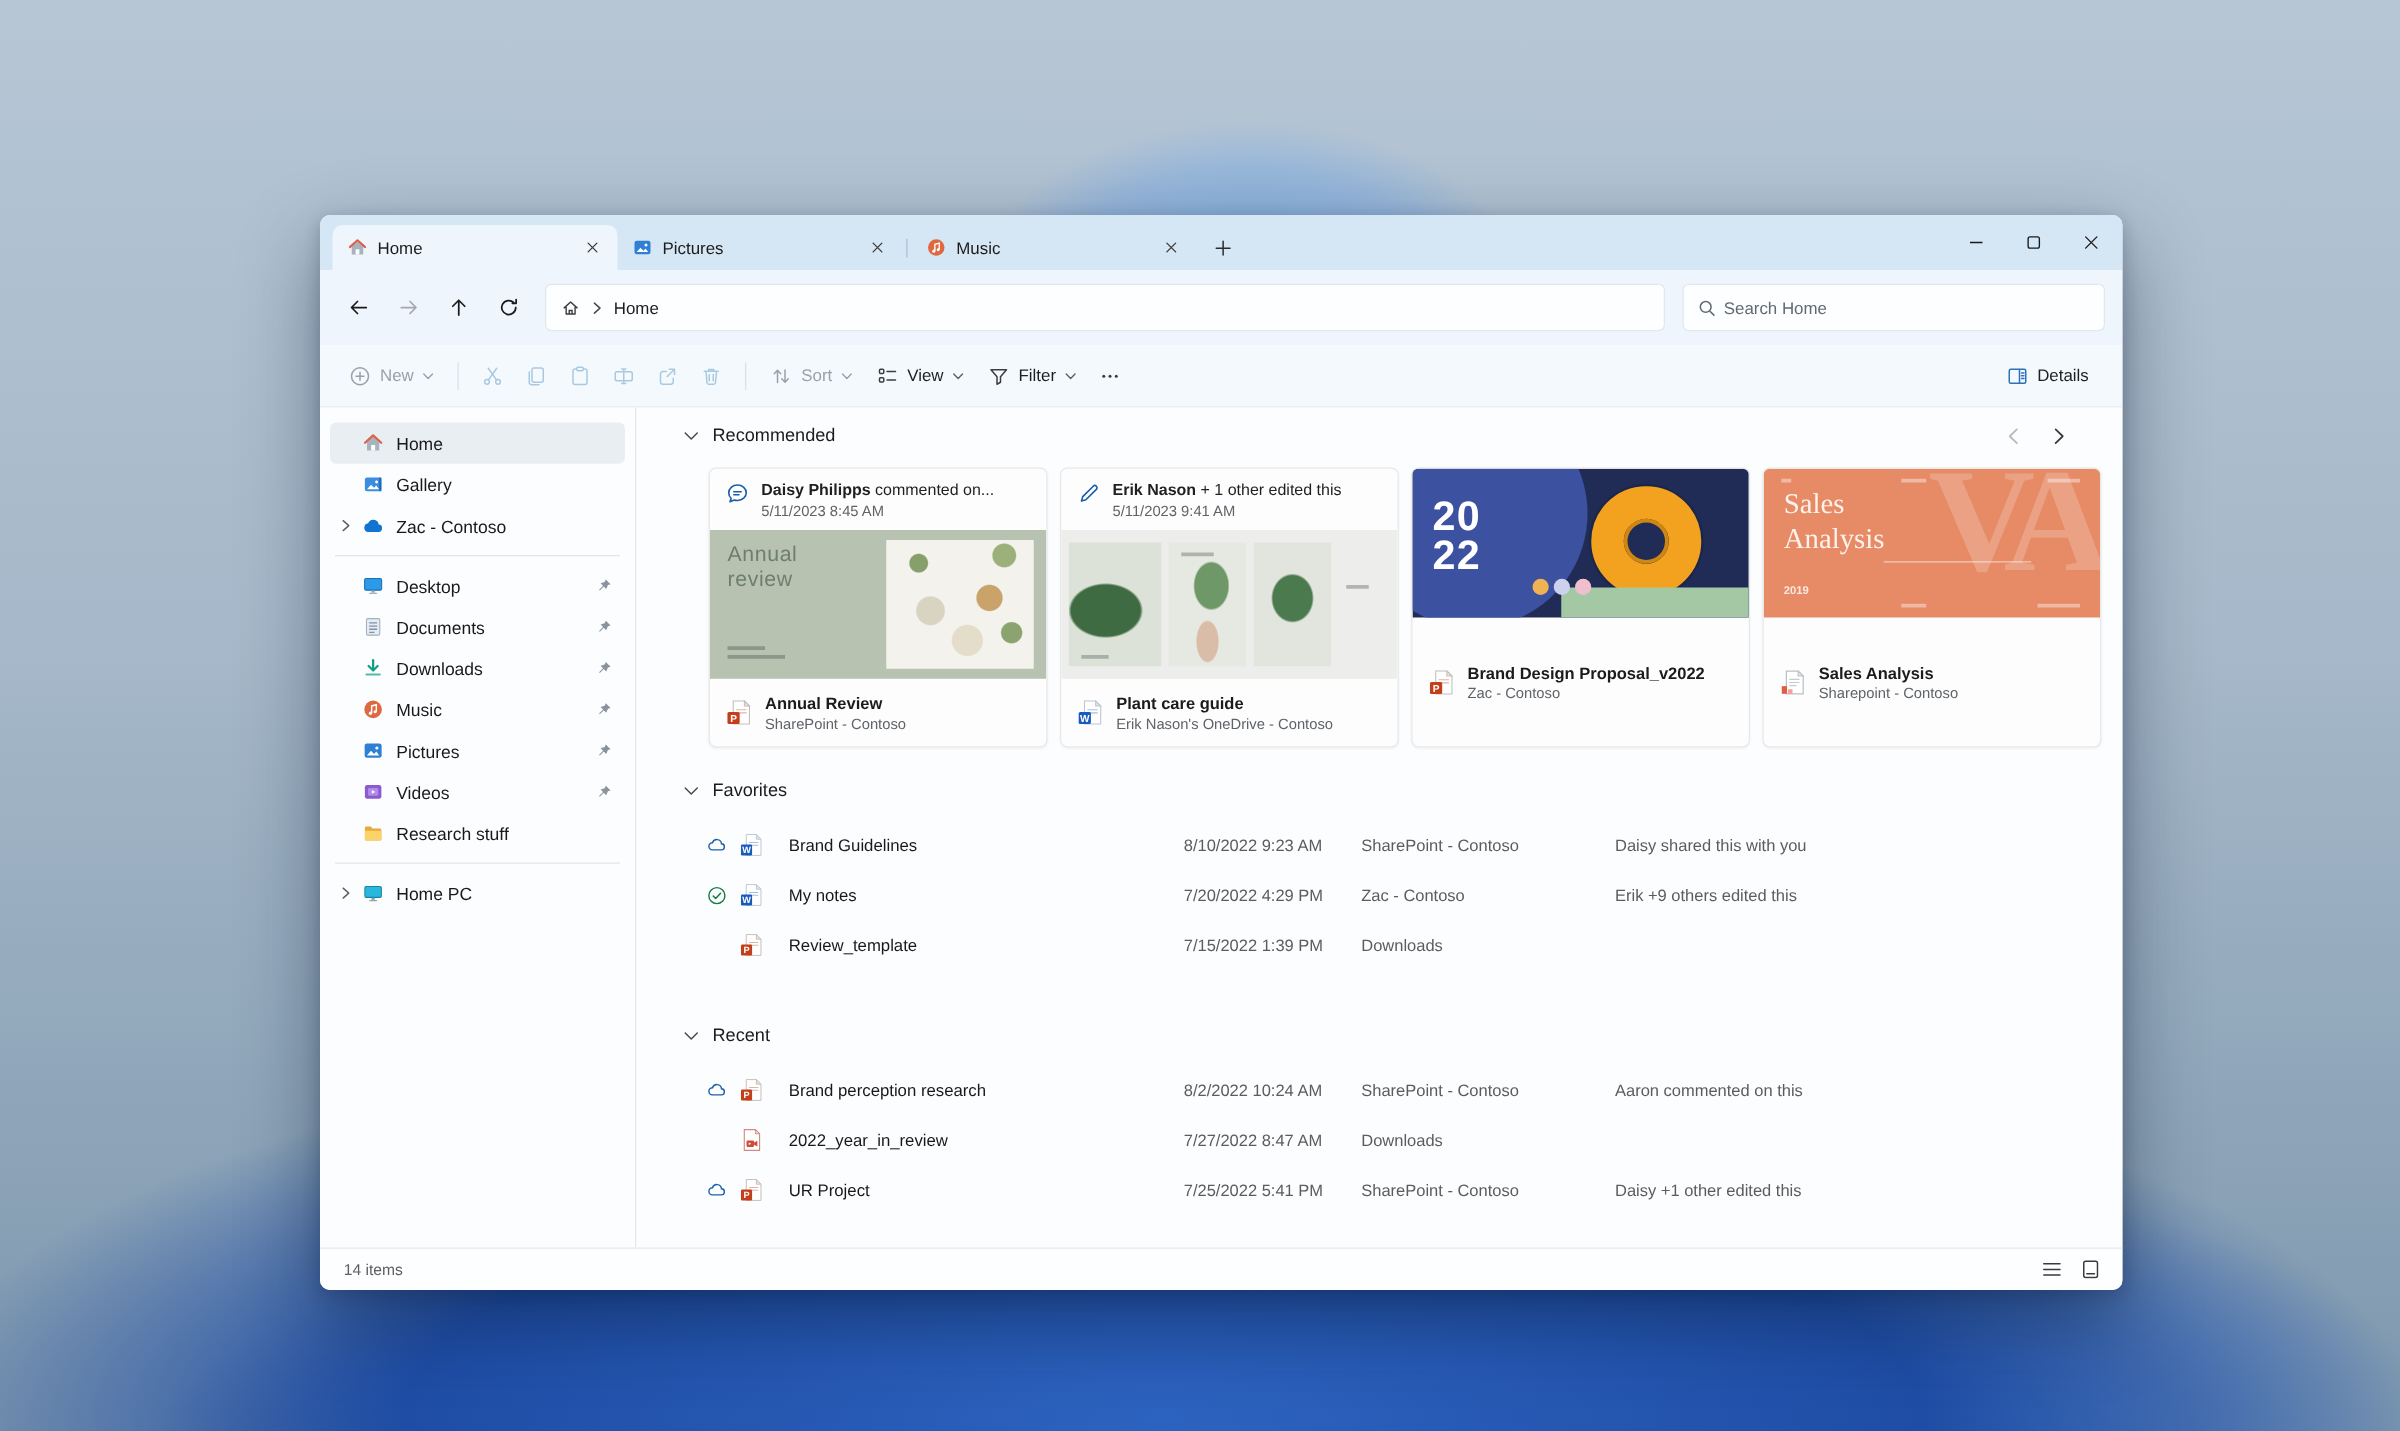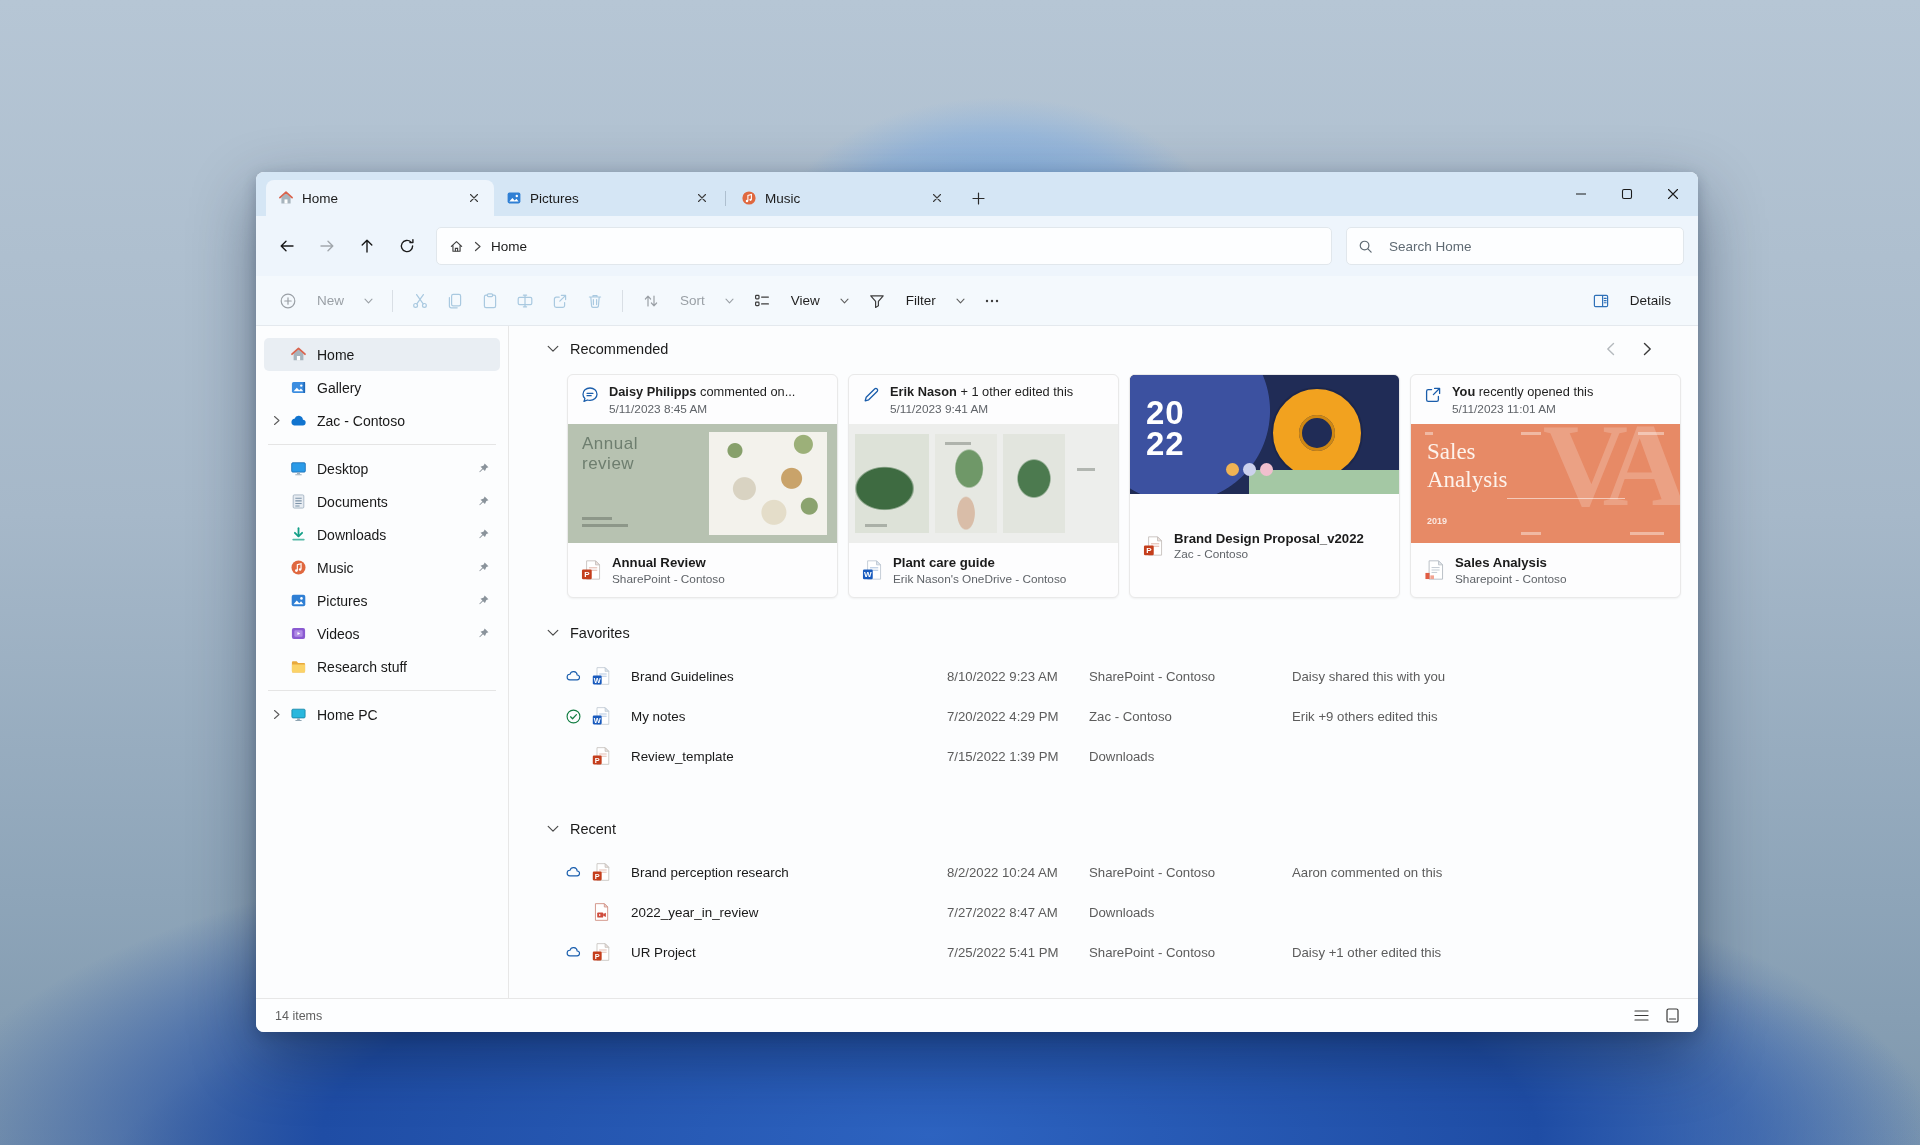--- a/index.html
+++ b/index.html
@@ -26,26 +26,26 @@
   .tab .lbl { flex:1; white-space:nowrap; overflow:hidden; }
   .tab-close { width:24px; height:24px; border-radius:4px; display:flex; align-items:center; justify-content:center; }
   .tab-div { width:1px; height:15px; background:#aebfcf; margin:0 3px 10px 3px; align-self:flex-end; }
   .newtab { width:30px; height:30px; margin:0 0 3px 6px; display:flex; align-items:center; justify-content:center; border-radius:5px; }
   .caption { position:absolute; right:2px; top:0; height:44px; display:flex; }
   .cap-btn { width:46px; height:100%; display:flex; align-items:center; justify-content:center; }
   
   .navbar { height:60px; background:#eef5fc; display:flex; align-items:center; padding:0 14px 0 12px; gap:2px; flex:none; }
   .nav-btn { width:38px; height:36px; border-radius:6px; display:flex; align-items:center; justify-content:center; flex:none; }
   .crumb { flex:1; height:38px; background:#fdfeff; border:1px solid #e1e7ec; border-radius:5px; margin:0 12px 0 8px; display:flex; align-items:center; gap:9px; padding:0 12px; font-size:13.5px; color:#1b1b1b; }
-  .searchbox { width:338px; height:38px; background:#fdfeff; border:1px solid #e1e7ec; border-radius:5px; display:flex; align-items:center; gap:16px; padding:0 11px; flex:none; }
+  .searchbox { width:338px; height:38px; background:#fdfeff; border:1px solid #e1e7ec; border-radius:5px; display:flex; align-items:center; gap:6px; padding:0 11px; flex:none; }
   .searchbox input { border:none; outline:none; background:transparent; font:13.5px "Liberation Sans",sans-serif; color:#4a4a4a; width:100%; }
   .searchbox input::placeholder { color:#5f6a73; opacity:1; }
   
   .toolbar { height:50px; background:#f4f9fd; border-bottom:1px solid #e4e9ee; display:flex; align-items:center; padding:0 18px 0 14px; gap:1px; flex:none; }
-  .tb-btn { display:flex; align-items:center; gap:20px; padding:0 9px; height:36px; border-radius:6px; font-size:13.5px; color:#1f1f1f; flex:none; }
+  .tb-btn { display:flex; align-items:center; gap:7px; padding:0 9px; height:36px; border-radius:6px; font-size:13.5px; color:#1f1f1f; flex:none; }
   .tb-btn.dim { color:#9aa0a6; }
   .tb-ico { width:34px; height:36px; display:flex; align-items:center; justify-content:center; border-radius:6px; flex:none; }
   .tb-sep { width:1px; height:22px; background:#d9dfe5; margin:0 9px; flex:none; }
   .tb-right { margin-left:auto; }
   
   .bodyrow { flex:1; display:flex; min-height:0; background:#fcfdfe; }
   .sidebar { width:253px; border-right:1px solid #e7e7e7; padding-top:12px; flex:none; }
   .side-item { height:33px; margin:0 8px; border-radius:5px; display:flex; align-items:center; font-size:14px; color:#191919; padding-right:10px; }
   .side-item.sel { background:#e9eef3; }
   .side-item .chev { width:24px; display:flex; justify-content:center; flex:none; }
@@ -634,33 +634,20 @@
                   </svg>
               </span>
               <div>
                 <div class="cf-name">Brand Design Proposal_v2022</div>
                 <div class="cf-loc">Zac - Contoso</div>
               </div>
             </div>
           </div>
 
           <div class="card">
-            <div class="card-head">
-              <span class="ev-icon">
-                <svg width="20" height="20" viewBox="0 0 20 20">
-                    <path d="M8.6 4.6H5.2a1.6 1.6 0 0 0-1.6 1.6v8.6a1.6 1.6 0 0 0 1.6 1.6h8.6a1.6 1.6 0 0 0 1.6-1.6v-3.4" fill="none" stroke="#1a5dab" stroke-width="1.3" stroke-linecap="round"></path>
-                    <path d="M11.6 3.4h5v5" fill="none" stroke="#1a5dab" stroke-width="1.3" stroke-linecap="round" stroke-linejoin="round"></path>
-                    <path d="M16.2 3.8 10.4 9.6" stroke="#1a5dab" stroke-width="1.3" stroke-linecap="round"></path>
-                  </svg>
-              </span>
-              <div>
-                <div class="card-ev"><span class="strong">You</span><span> recently opened this</span></div>
-                <div class="card-date">5/11/2023 11:01 AM</div>
-              </div>
-            </div>
             <div class="thumb th-sales">
               <div class="wm">VA</div>
               <div class="ttl">Sales Analysis</div>
               <div class="rule"></div>
               <div class="yr">2019</div>
               <span class="tick" style="left:14px;top:8px;width:8px"></span>
               <span class="tick" style="left:110px;top:8px;width:20px"></span>
               <span class="tick" style="right:16px;top:8px;width:26px"></span>
               <span class="tick" style="left:110px;bottom:8px;width:20px"></span>
               <span class="tick" style="right:16px;bottom:8px;width:34px"></span>

